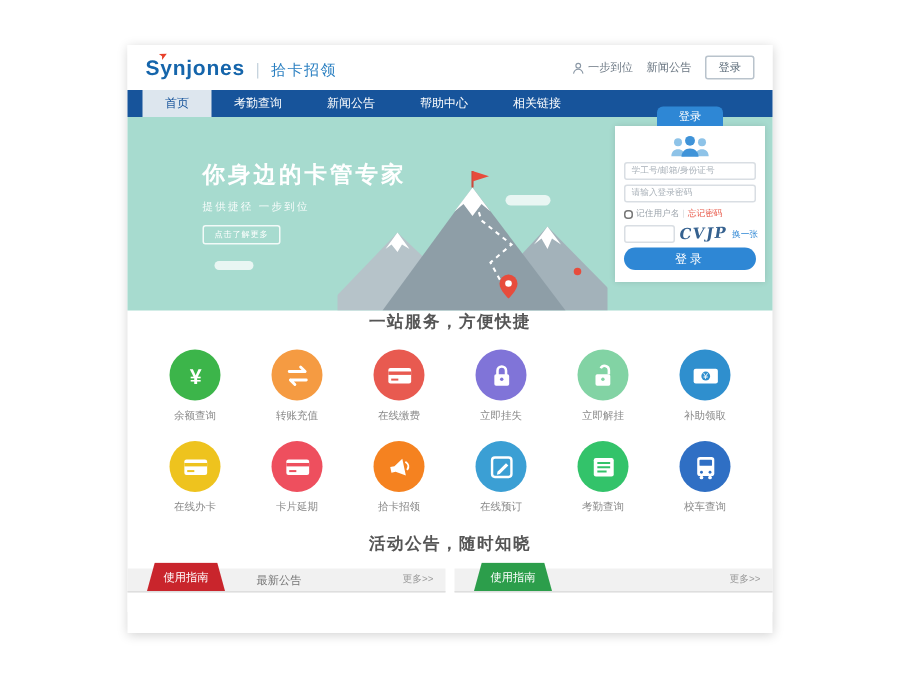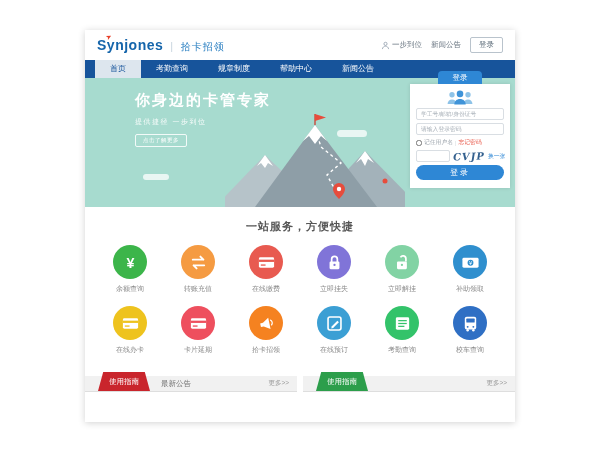--- a/index.html
+++ b/index.html
@@ -21,21 +21,21 @@
   .hdr-btn{border:1px solid #b9c3cc;border-radius:2px;padding:2px 8px;color:#5a6a78;background:#fff;
            font-size:7.5px;cursor:pointer;}
 
   
   .nav{height:18px;background:#17549b;display:flex;align-items:stretch;padding-left:10px;position:relative;z-index:2;}
   .nav-item{color:#fff;font-size:8px;line-height:18px;padding:0 15px;cursor:pointer;}
   .nav-item.active{background:#dde6ee;color:#17549b;}
 
   
   .banner{position:relative;height:129px;background:#a7dbcf;}
-  .banner-text{position:absolute;left:50px;top:13px;z-index:2;}
+  .banner-text{position:absolute;left:50px;top:29px;z-index:2;}
   .banner-text h1{margin:0;font-size:15px;color:#fff;font-weight:bold;letter-spacing:2px;}
   .banner-text p{margin:7px 0 0;font-size:7px;color:rgba(255,255,255,.92);letter-spacing:1.5px;}
   .banner-cta{display:inline-block;margin-top:7px;border:1px solid rgba(255,255,255,.85);color:#fff;
               font-size:5.5px;padding:2px 7px;border-radius:2px;cursor:pointer;letter-spacing:.5px;}
   .mountains{position:absolute;left:140px;bottom:0;width:180px;height:96px;}
   .cloud{position:absolute;background:rgba(255,255,255,.75);border-radius:8px;}
   .cloud.c1{left:58px;top:96px;width:26px;height:6px;}
   .cloud.c2{left:252px;top:52px;width:30px;height:7px;}
 
   
@@ -53,40 +53,40 @@
   .forgot{color:#e8594a;cursor:pointer;}
   .cap-row{display:flex;align-items:center;width:100%;gap:3px;}
   .cap-row input{width:34px!important;flex:0 0 34px;}
   .captcha{font-family:"DejaVu Serif",serif;font-style:italic;font-weight:bold;font-size:10px;
            color:#35618f;letter-spacing:1px;transform:rotate(-2deg);cursor:pointer;}
   .cap-refresh{font-size:5.8px;color:#2e87d5;cursor:pointer;white-space:nowrap;}
   .login-submit{width:100%;height:15px;background:#2e87d5;border:none;border-radius:8px;color:#fff;
                 font-size:8px;cursor:pointer;letter-spacing:2px;}
 
   
-  .svc-sec{text-align:center;padding-top:12px;}
+  .svc-sec{text-align:center;}
   .sec-title{margin:0;font-size:11px;color:#555;font-weight:bold;letter-spacing:1px;}
   .svc-grid{width:408px;margin:11px auto 0;display:grid;grid-template-columns:repeat(6,1fr);row-gap:12px;}
   .svc{display:flex;flex-direction:column;align-items:center;gap:5px;cursor:pointer;}
   .svc-circle{width:34px;height:34px;border-radius:50%;display:flex;align-items:center;justify-content:center;}
   .svc-circle svg{width:19px;height:19px;}
   .svc-label{font-size:7px;color:#8a8a8a;}
   .more-btn{display:inline-block;margin-top:12px;background:#f2632c;color:#fff;font-size:7.5px;
             padding:4px 13px;border-radius:2px;cursor:pointer;}
 
   
   .ann-sec{padding-top:12px;text-align:center;}
   .panels{display:flex;gap:6px;margin-top:9px;text-align:left;}
   .panel{flex:1;}
   .tabbar{position:relative;height:15px;background:#f1f1f1;border-bottom:1px solid #dedede;
           display:flex;align-items:center;}
   .ribbon{align-self:flex-start;margin-top:-4px;margin-left:13px;height:19px;line-height:20px;
           padding:0 11px;color:#fff;font-size:7.5px;cursor:pointer;
           clip-path:polygon(10% 0,90% 0,100% 100%,0 100%);}
-  .tab2{font-size:7.5px;color:#777;margin-left:11px;cursor:pointer;}
+  .tab2{font-size:7.5px;color:#777;margin-left:21px;cursor:pointer;}
   .more-link{margin-left:auto;margin-right:8px;font-size:6.5px;color:#9b9b9b;cursor:pointer;}
   .panel-body{height:13px;background:#fff;}
 </style>
 </head>
 <body>
 
 <div class="stage">
   <div class="page">
 
     <div class="hdr">
@@ -108,23 +108,23 @@
         <span class="hdr-link">
           <span>新闻公告</span>
         </span>
         <button class="hdr-btn">登录</button>
       </div>
     </div>
 
     <div class="nav">
       <span class="nav-item active">首页</span>
       <span class="nav-item">考勤查询</span>
-      <span class="nav-item">规章制度</span>
+      <span class="nav-item">新闻公告</span>
       <span class="nav-item">帮助中心</span>
-      <span class="nav-item">新闻公告</span>
+      <span class="nav-item">相关链接</span>
     </div>
 
     <div class="banner">
       <div class="banner-text">
         <h1>你身边的卡管专家</h1>
         <p>提供捷径 一步到位</p>
         <span class="banner-cta">点击了解更多</span>
       </div>
       <div class="cloud c1"></div>
       <div class="cloud c2"></div>
@@ -311,20 +311,21 @@
               <circle cx="13" cy="17.2" r="1.3" fill="#fff"></circle>
             </svg>
           </div>
           <div class="svc-label">校车查询</div>
         </div>
 
       </div>
     </div>
 
     <div class="ann-sec">
+      <h2 class="sec-title">活动公告，随时知晓</h2>
       <div class="panels">
         <div class="panel">
           <div class="tabbar">
             <span class="ribbon" style="background-color: rgb(201, 37, 44);">使用指南</span>
             <span class="tab2">最新公告</span>
             <span class="more-link">更多&gt;&gt;</span>
           </div>
           <div class="panel-body"></div>
         </div>
         <div class="panel">

